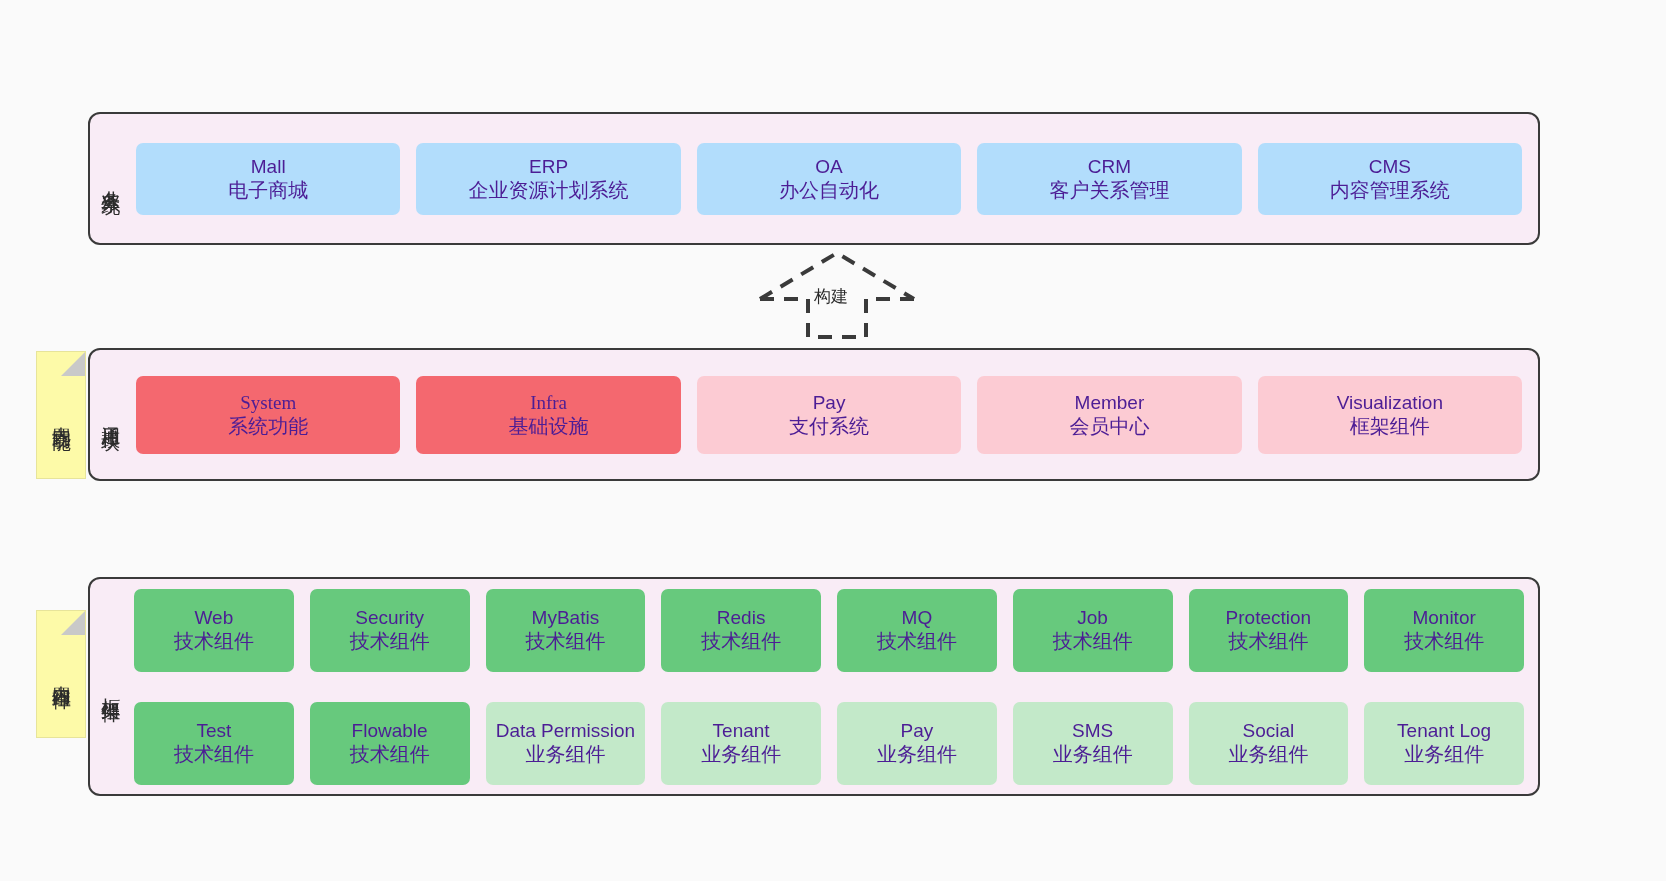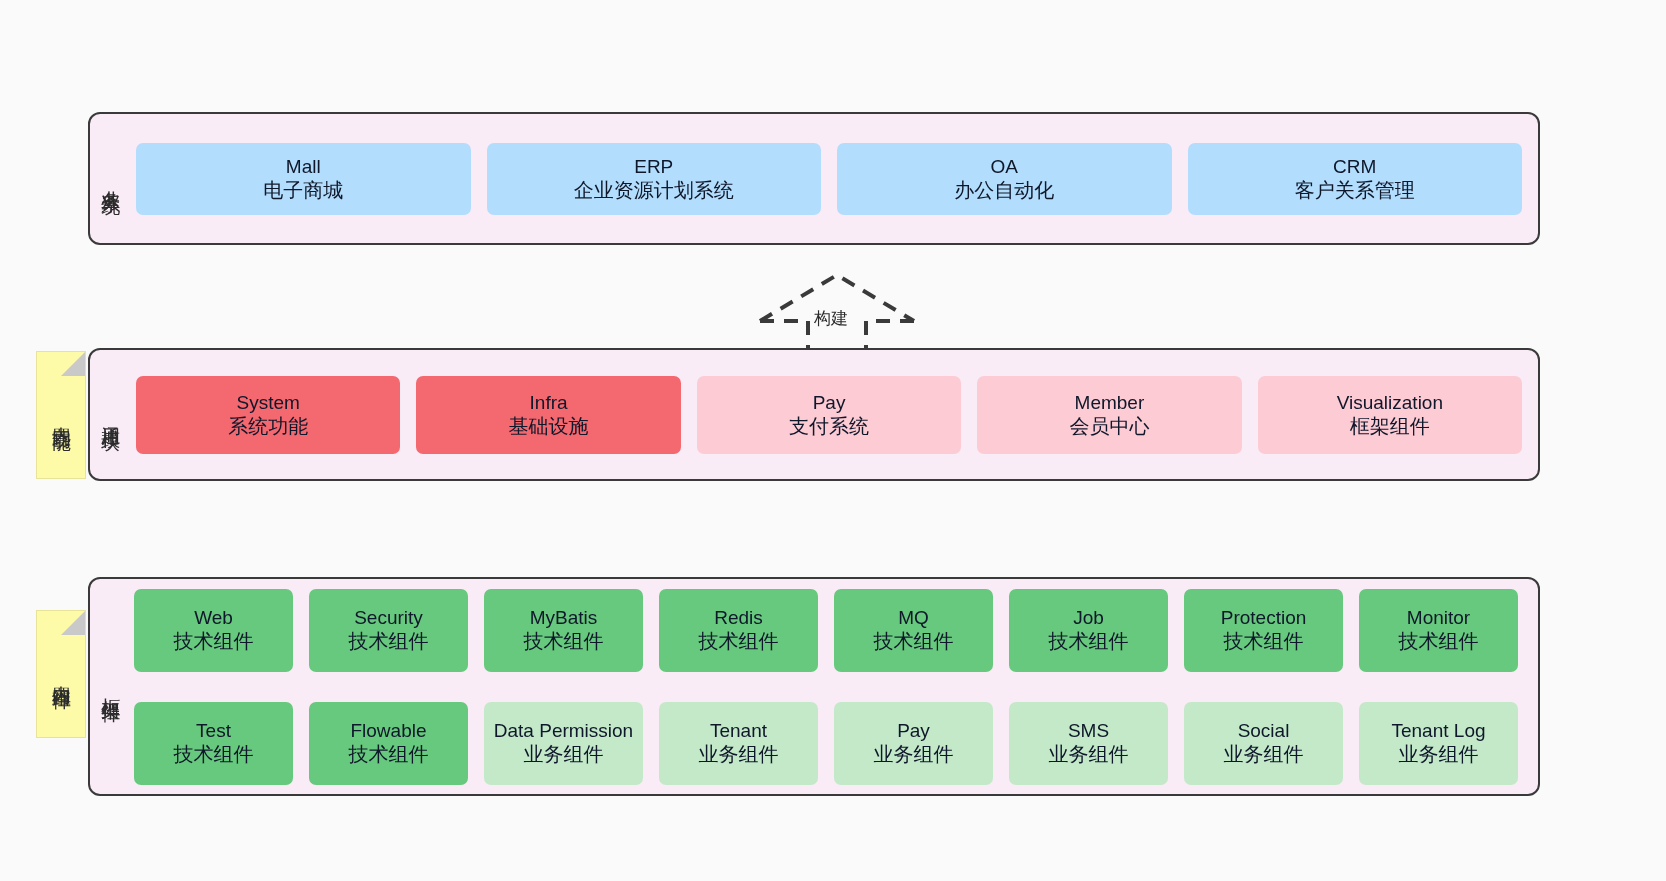--- a/index.html
+++ b/index.html
@@ -62,46 +62,46 @@
     flex: 1 1 0;
     border-radius: 7px;
     display: flex;
     flex-direction: column;
     align-items: center;
     justify-content: center;
     text-align: center;
     line-height: 1.22;
     box-sizing: border-box;
     padding: 4px 6px;
-    color: #0f172a;
+    color: #4c1d95;
   }
   .cell .name {
     font-size: 19px;
   }
   .cell .sub {
     font-size: 20px;
   }
 
   
   .c-blue       { background: #b2ddfc; }
-  .c-red        { background: #f4686f; }
+  .c-red        { background: #f4686f; font-family: Liberation Serif, serif; }
   .c-pink       { background: #fccbd3; }
   .c-green      { background: #67c97d; }
   .c-lightgreen { background: #c3e9c9; }
 
   
   #layer-business  { left: 88px;  top: 112px; width: 1452px; height: 133px; }
   #layer-business .cell { height: 72px; }
 
   #layer-modules   { left: 88px;  top: 348px; width: 1452px; height: 133px; }
   #layer-modules .cell { height: 78px; }
 
   #layer-framework { left: 88px;  top: 577px; width: 1452px; height: 219px; }
   #layer-framework .cell { height: 83px; }
-  #layer-framework .layer-body { gap: 30px; padding-left: 2px; padding-right: 20px; }
+  #layer-framework .layer-body { gap: 30px; padding-left: 2px; padding-right: 14px; }
 
   
   .sticky {
     position: absolute;
     width: 50px;
     background: #fdfaa8;
     border: 1px solid #e7e49a;
     display: flex;
     align-items: center;
     justify-content: center;
@@ -132,21 +132,21 @@
   }
   .gen-arrow svg { display: block; overflow: visible; }
   .gen-label {
     position: absolute;
     font-size: 17px;
     color: #2b2b2b;
     background: transparent;
     white-space: nowrap;
     user-select: none;
   }
-  #arrow-build  { left: 752px; top: 271px; width: 170px; height: 90px; }
+  #arrow-build  { left: 752px; top: 249px; width: 170px; height: 90px; }
   #arrow-build  .gen-label { left: 62px; top: 36px; }
   #arrow-impl   { left: 766px; top: 490px; width: 170px; height: 90px; }
   #arrow-impl   .gen-label { left: 62px; top: 36px; }
 </style>
 </head>
 <body>
 
 <div class="canvas">
 
   <div class="layer" id="layer-business">
@@ -161,20 +161,24 @@
           <span class="name">ERP</span>
           <span class="sub">企业资源计划系统</span>
         </div>
         <div class="cell c-blue">
           <span class="name">OA</span>
           <span class="sub">办公自动化</span>
         </div>
         <div class="cell c-blue">
           <span class="name">CRM</span>
           <span class="sub">客户关系管理</span>
+        </div>
+        <div class="cell c-blue">
+          <span class="name">CMS</span>
+          <span class="sub">内容管理系统</span>
         </div>
       </div>
     </div>
   </div>
 
   <div class="gen-arrow" id="arrow-build">
     <svg width="170" height="90" viewBox="0 0 170 90" fill="none">
       <path d="M8 50 L85 4 L162 50" stroke="#3a3a3a" stroke-width="4" stroke-dasharray="14 10" stroke-linecap="butt" fill="none"></path>
       <path d="M8 50 L56 50 L56 88 L114 88 L114 50 L162 50" stroke="#3a3a3a" stroke-width="4" stroke-dasharray="14 10" stroke-linecap="butt" fill="none"></path>
     </svg>

